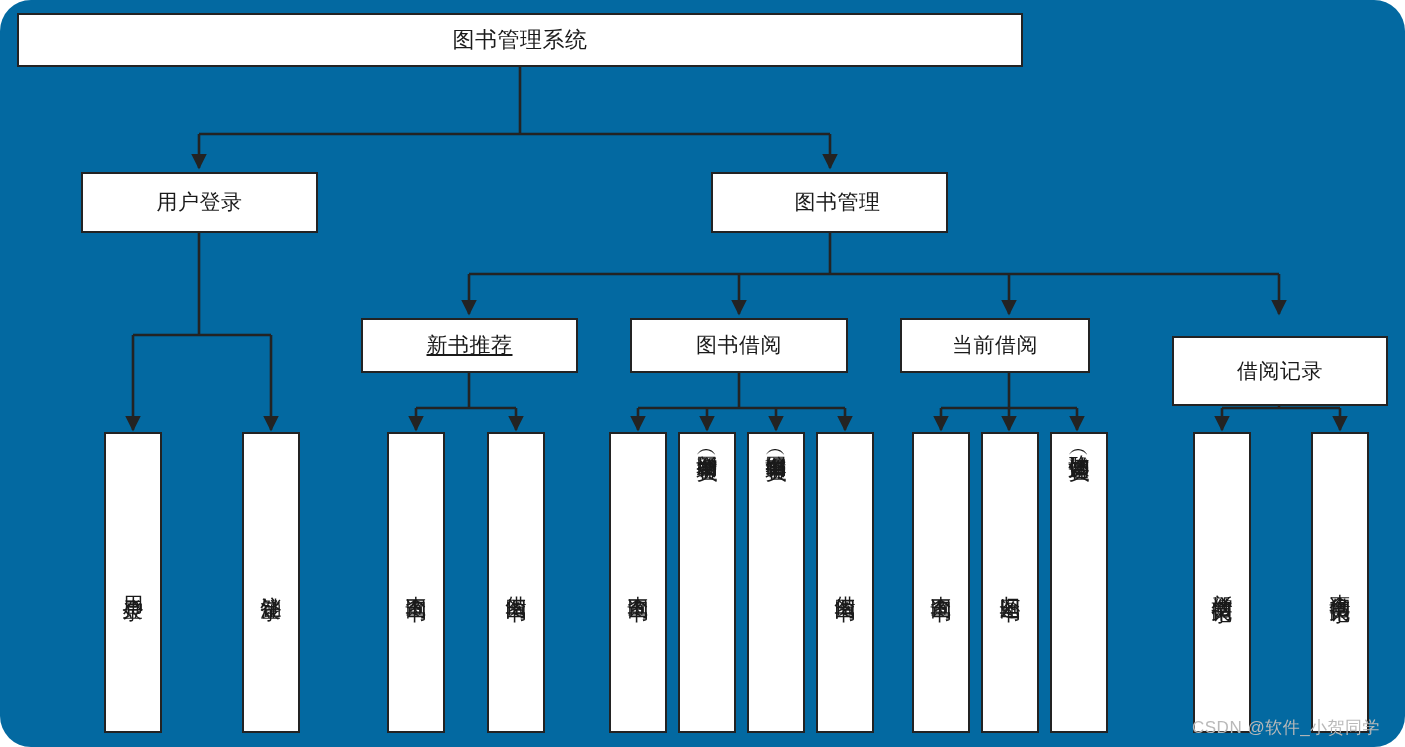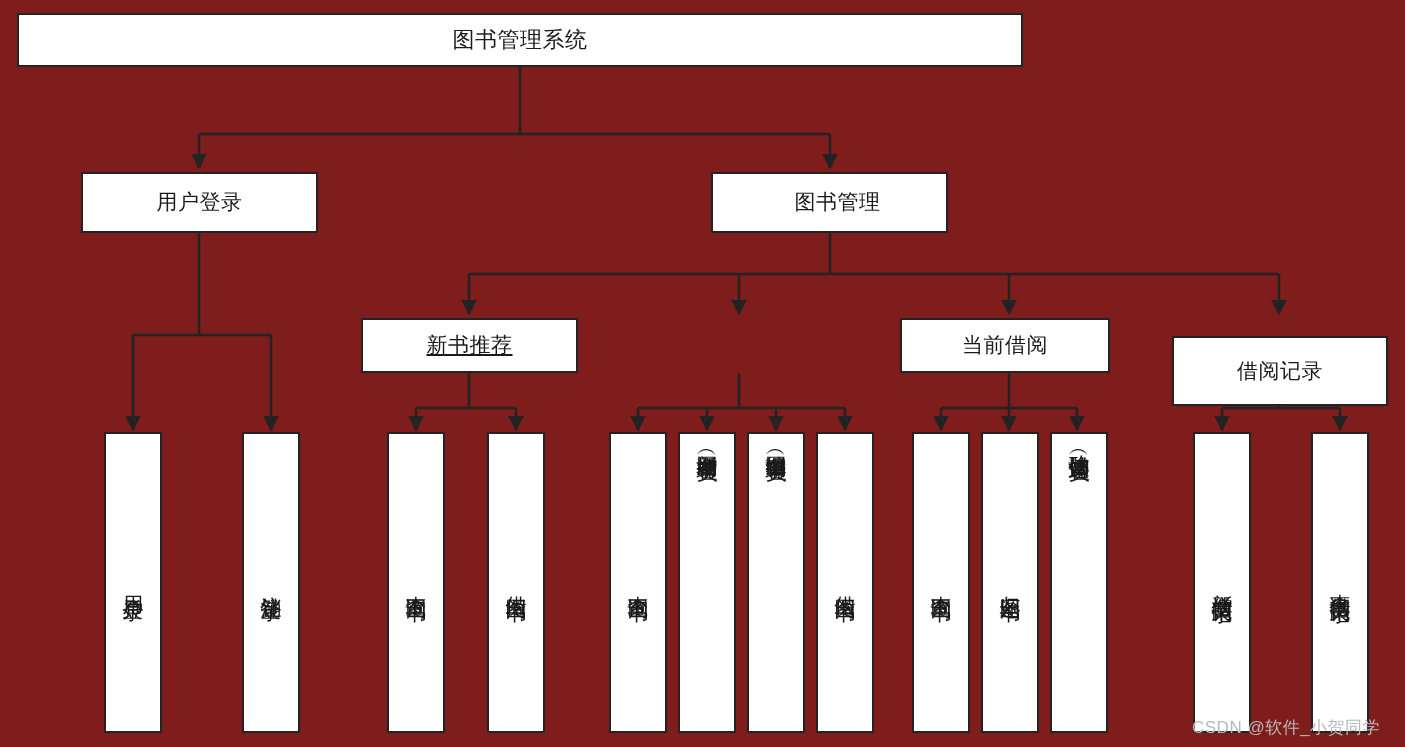--- a/index.html
+++ b/index.html
@@ -9,22 +9,23 @@
     background: #ffffff;
   }
   body {
     font-family: "Liberation Sans", "DejaVu Sans", sans-serif;
     -webkit-font-smoothing: antialiased;
   }
   #canvas {
     position: relative;
     width: 1405px;
     height: 747px;
-    background: #7f1d1d;
+    background: #0369a1;
     overflow: hidden;
+    border-radius: 31px;
   }
   #edges {
     position: absolute;
     left: 0;
     top: 0;
     width: 1405px;
     height: 747px;
     pointer-events: none;
   }
   .node {
@@ -144,21 +145,24 @@
   <div class="node horiz" style="left:81px; top:172px; width:237px; height:61px;">
     <span class="label">用户登录</span>
   </div>
   <div class="node horiz" style="left:711px; top:172px; width:237px; height:61px;padding-left:16px;">
     <span class="label">图书管理</span>
   </div>
 
   <div class="node horiz" style="left:361px; top:318px; width:217px; height:55px;text-decoration:underline;">
     <span class="label">新书推荐</span>
   </div>
-  <div class="node horiz" style="left:900px; top:318px; width:210px; height:55px;">
+  <div class="node horiz" style="left:630px; top:318px; width:218px; height:55px;">
+    <span class="label">图书借阅</span>
+  </div>
+  <div class="node horiz" style="left:900px; top:318px; width:190px; height:55px;">
     <span class="label">当前借阅</span>
   </div>
   <div class="node horiz" style="left:1172px; top:318px; width:216px; height:70px;margin-top:18px;">
     <span class="label">借阅记录</span>
   </div>
 
   <div class="node vert mid" style="left:104px; top:432px; width:58px; height:301px;">
     <span class="label">用户登录</span>
   </div>
   <div class="node vert mid" style="left:242px; top:432px; width:58px; height:301px;">

